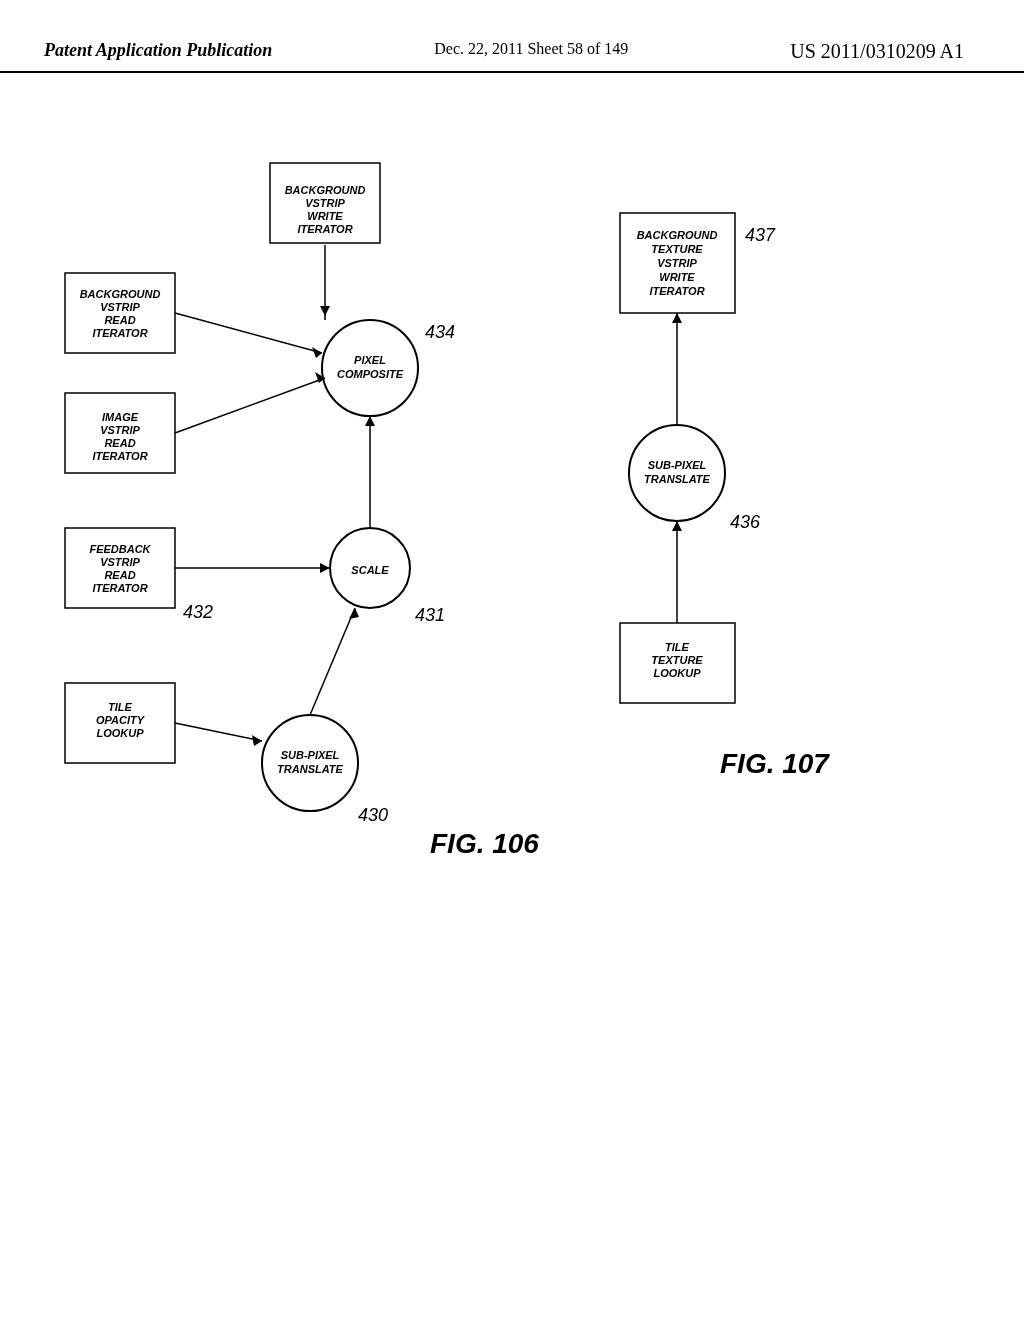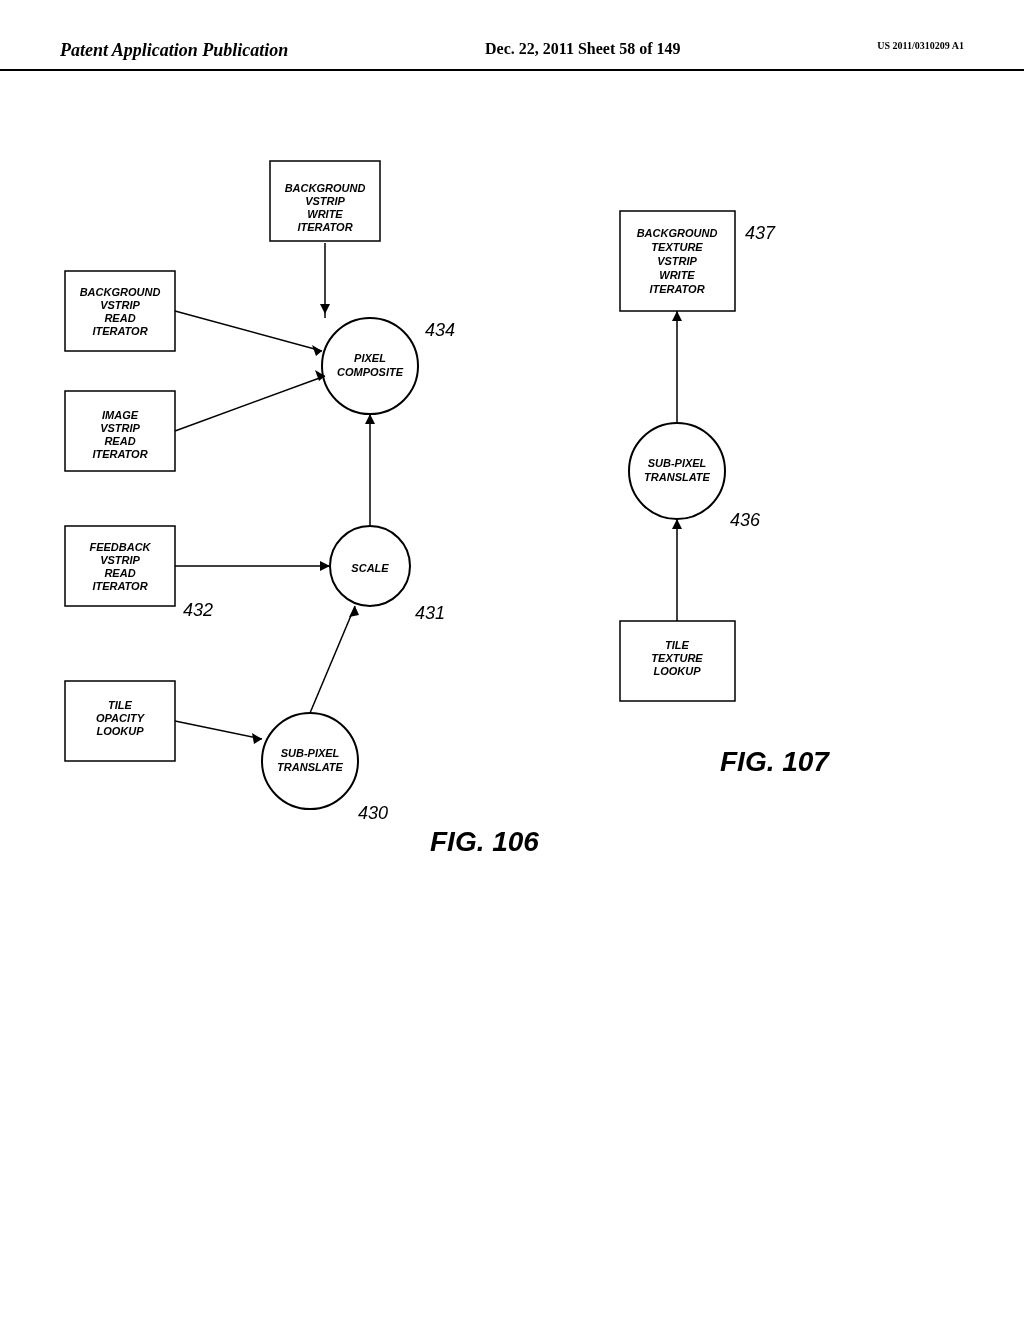--- a/index.html
+++ b/index.html
@@ -10,37 +10,37 @@
       font-family: 'Times New Roman', Times, serif;
       position: relative;
       overflow: hidden;
     }
 
     
     .header {
       display: flex;
       justify-content: space-between;
       align-items: flex-start;
-      padding: 40px 60px 0 60px;
+      padding: 40px 60px 0 44px;
       border-bottom: 2px solid #000;
       padding-bottom: 8px;
     }
     .header-left {
       font-size: 18px;
       font-weight: bold;
       font-style: italic;
     }
     .header-right {
-      font-size: 10px;
-      font-weight: bold;
+      font-size: 20px;
+      font-weight: normal;
       text-align: right;
     }
     .header-center {
       font-size: 16px;
-      font-weight: bold;
+      font-weight: normal;
       text-align: center;
     }
 
     
     .diagram-area {
       position: relative;
       width: 100%;
       height: calc(1320px - 120px);
       text-align: right;
     }

